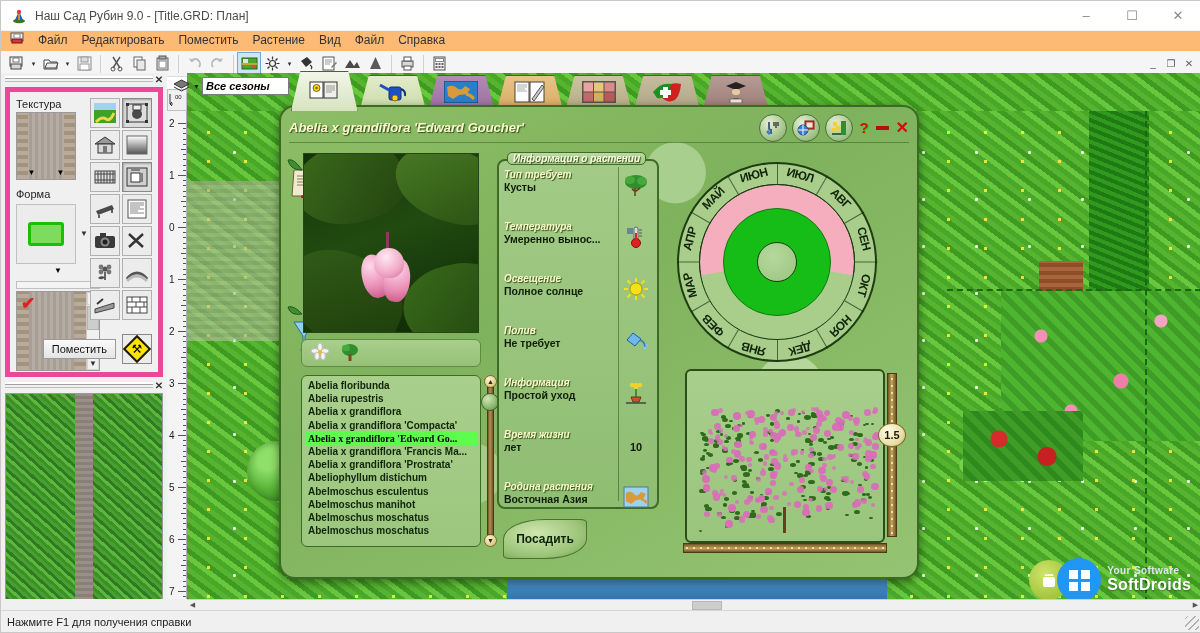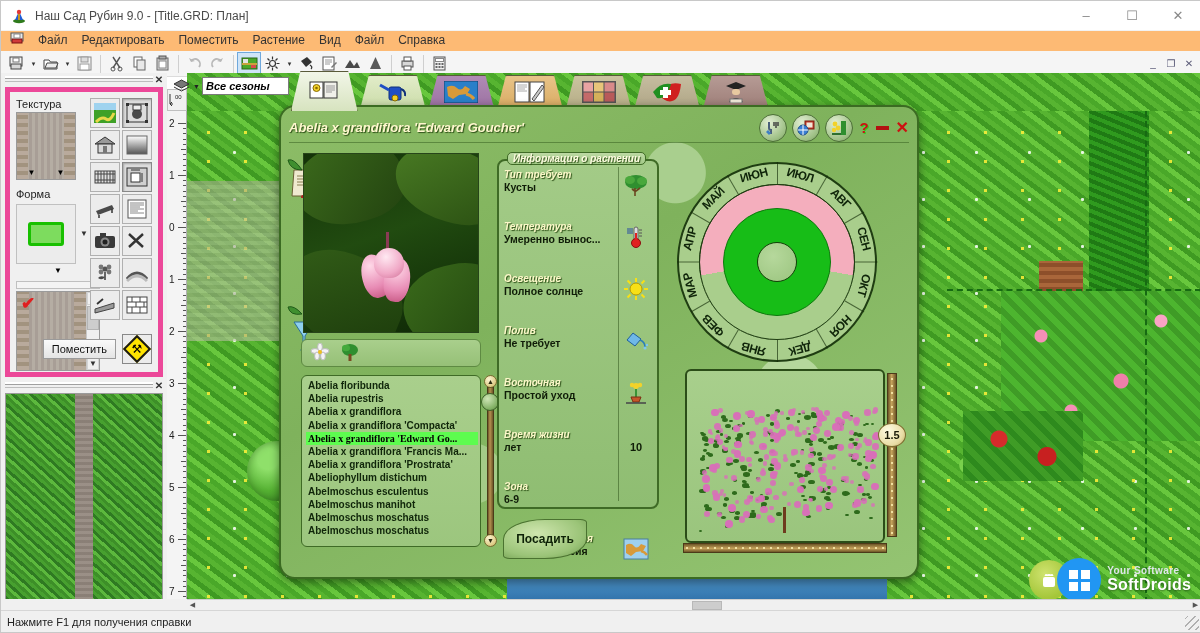--- a/index.html
+++ b/index.html
@@ -1394,45 +1394,38 @@
             </div>
             <div class="ir-icon"><svg width="26" height="24" viewBox="0 0 26 24">
                 <path d="M10 4 L18 10 L12 17 L4 11 Z" fill="#6fb8e8" stroke="#1f5f9a"></path>
                 <path d="M17 11 q5 2 5 7" stroke="#2a7fb8" stroke-width="1.6" fill="none"></path>
                 <circle cx="22" cy="19" r="1.6" fill="#7fc8ee"></circle>
                 <circle cx="24" cy="16" r="1.2" fill="#7fc8ee"></circle>
               </svg></div>
           </div>
           <div class="info-row">
             <div class="ir-text">
-              <div class="ir-label">Восточная</div>
+              <div class="ir-label">Информация</div>
               <div class="ir-value">Простой уход</div>
             </div>
             <div class="ir-icon"><svg width="26" height="24" viewBox="0 0 26 24">
                 <circle cx="13" cy="5" r="3" fill="#f2d22a"></circle>
                 <circle cx="9" cy="4" r="2.2" fill="#f2d22a"></circle>
                 <circle cx="17" cy="4" r="2.2" fill="#f2d22a"></circle>
                 <path d="M13 8 v8" stroke="#2f8f2f" stroke-width="1.8"></path>
                 <path d="M8 16 h10 l-2 5 h-6 Z" fill="#c4562a" stroke="#7a2f12"></path>
                 <path d="M3 22 h20" stroke="#4a4a4a" stroke-width="1.6"></path>
               </svg></div>
           </div>
           <div class="info-row">
             <div class="ir-text">
               <div class="ir-label">Время жизни</div>
               <div class="ir-value">лет</div>
             </div>
             <div class="ir-num">10</div>
-          </div>
-          <div class="info-row">
-            <div class="ir-text">
-              <div class="ir-label">Зона</div>
-              <div class="ir-value">6-9</div>
-            </div>
-            <div class="ir-num"></div>
           </div>
           <div class="info-row">
             <div class="ir-text">
               <div class="ir-label">Родина растения</div>
               <div class="ir-value">Восточная Азия</div>
             </div>
             <div class="ir-icon"><svg width="26" height="24" viewBox="0 0 26 24">
                 <rect x="1" y="2" width="24" height="20" fill="#9fd0ee" stroke="#4a7f9a"></rect>
                 <path d="M3 8 q5-3 8 1 t7-2 l5 2 -3 5 -7 1 -5 4 -5-3 Z" fill="#d89a3a"></path>
                 <path d="M18 14 q4 1 6 4" stroke="#d89a3a" stroke-width="2.5" fill="none"></path>

